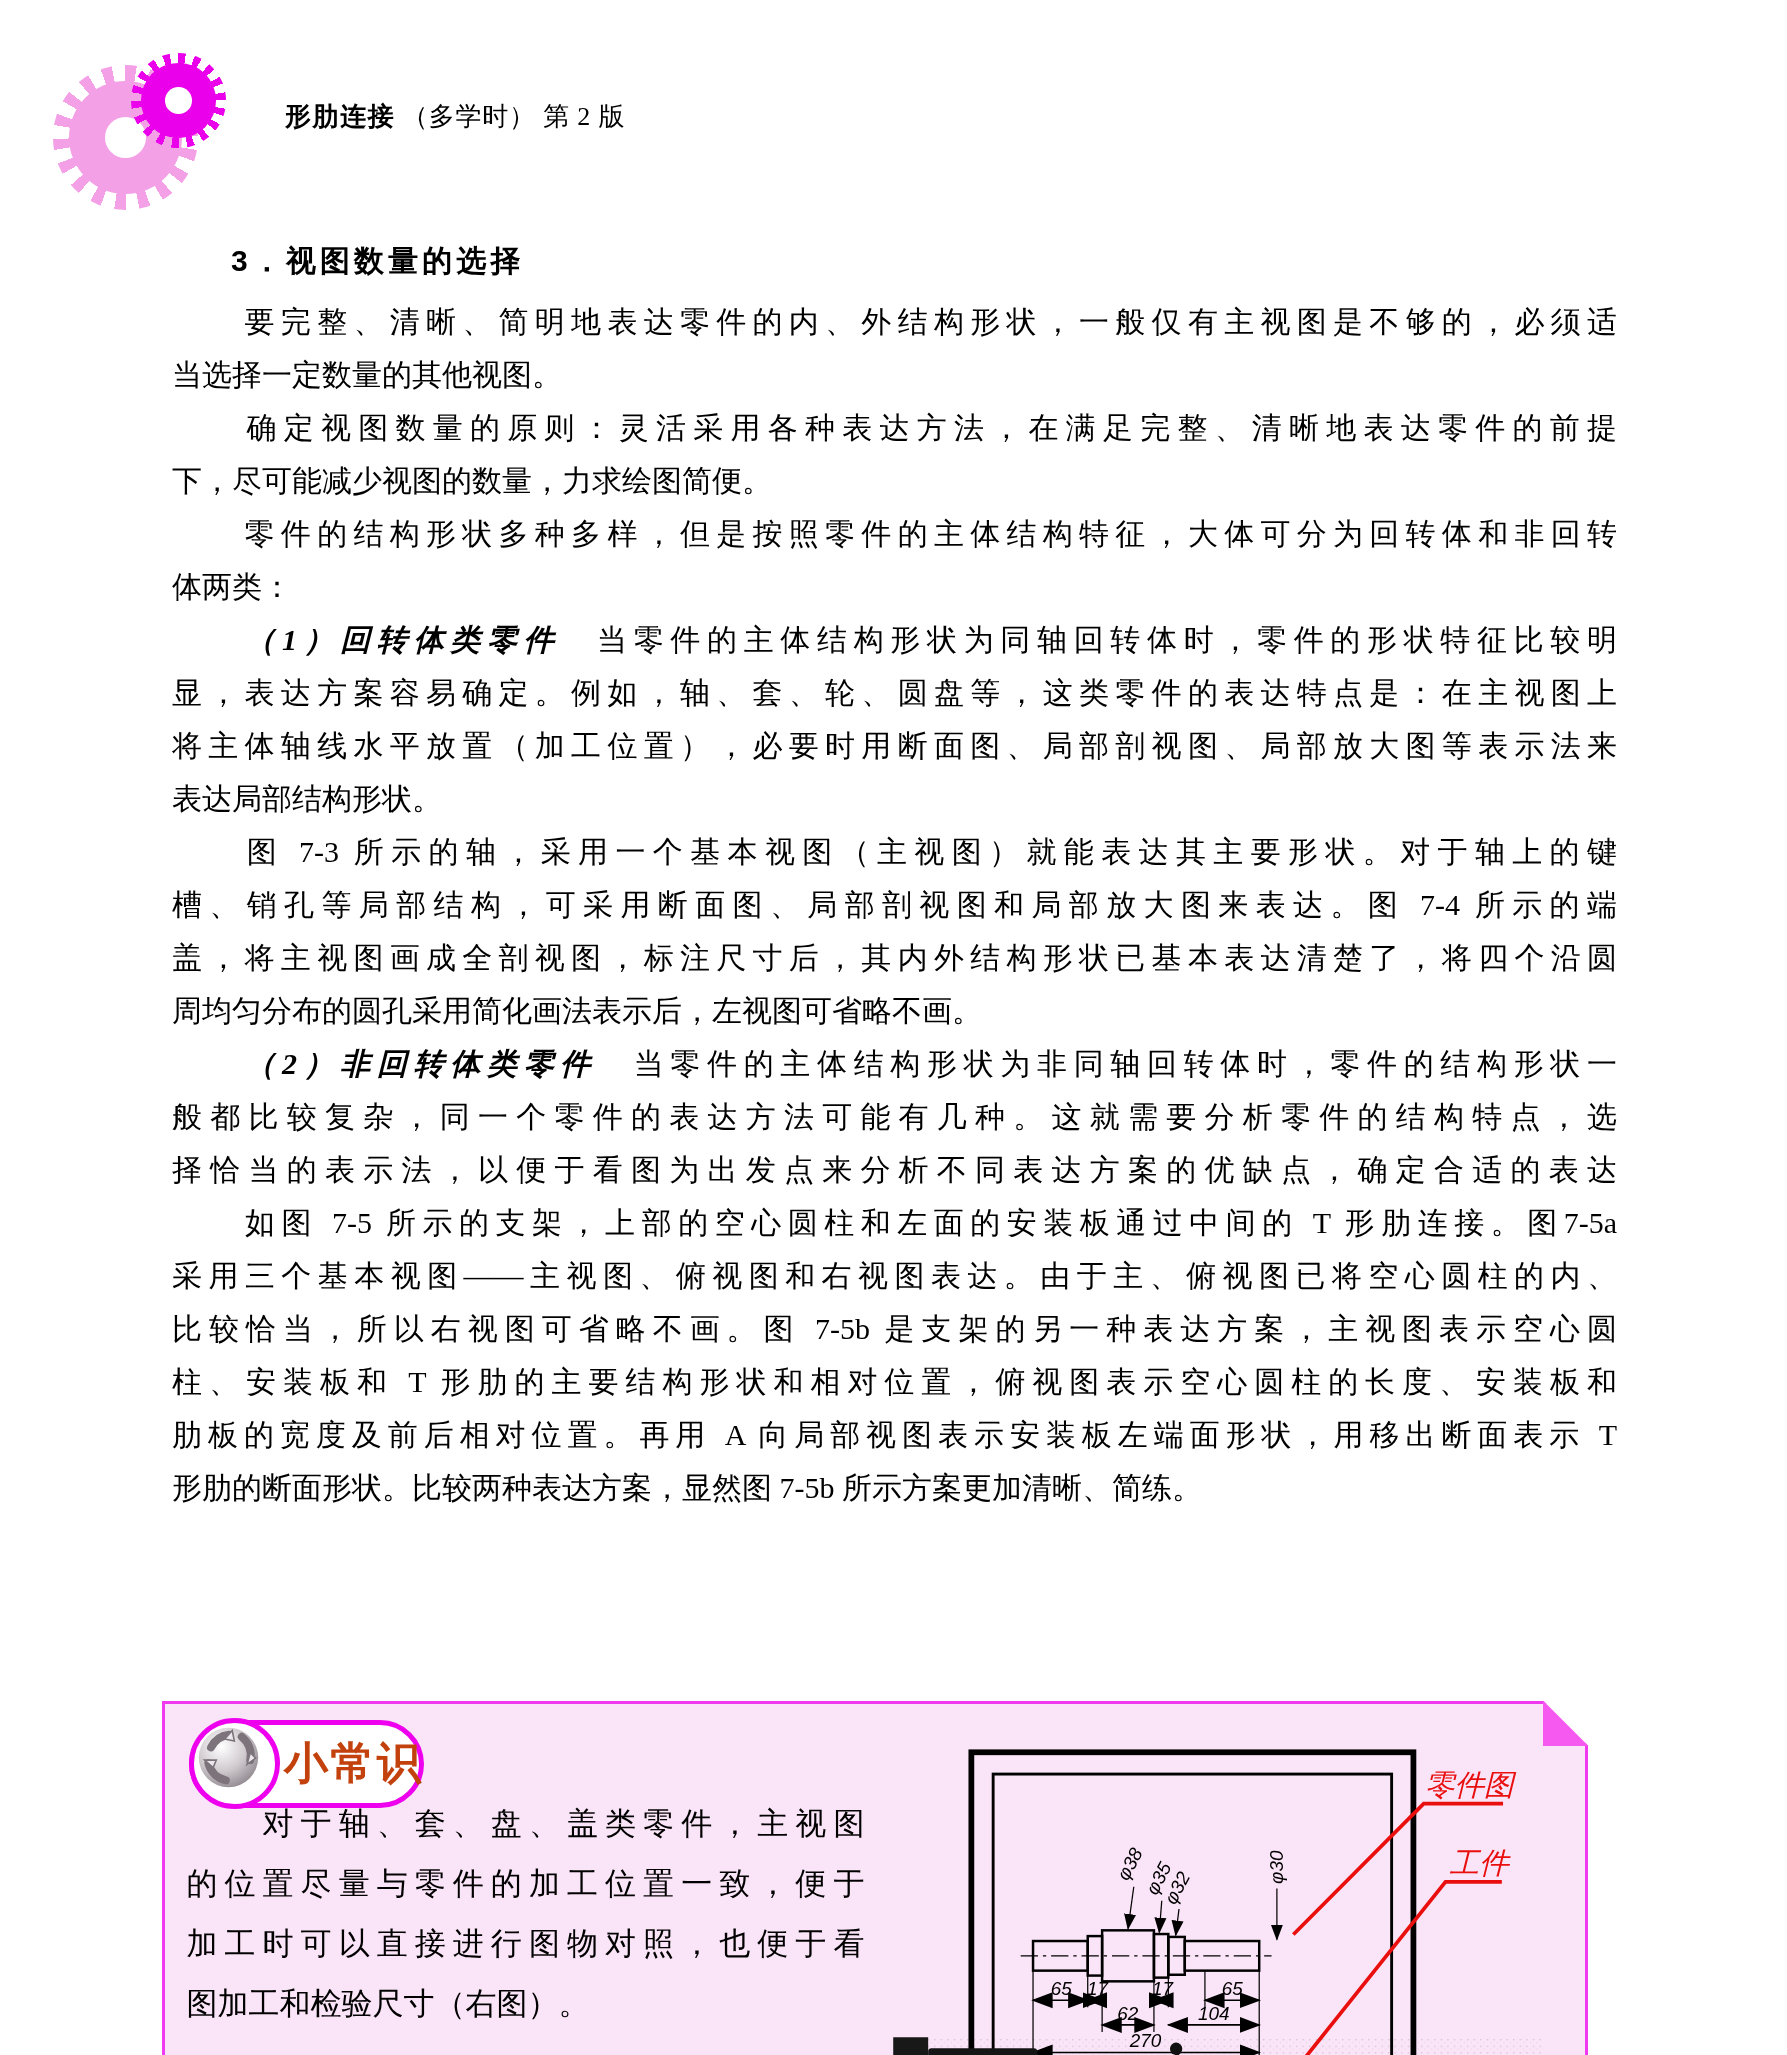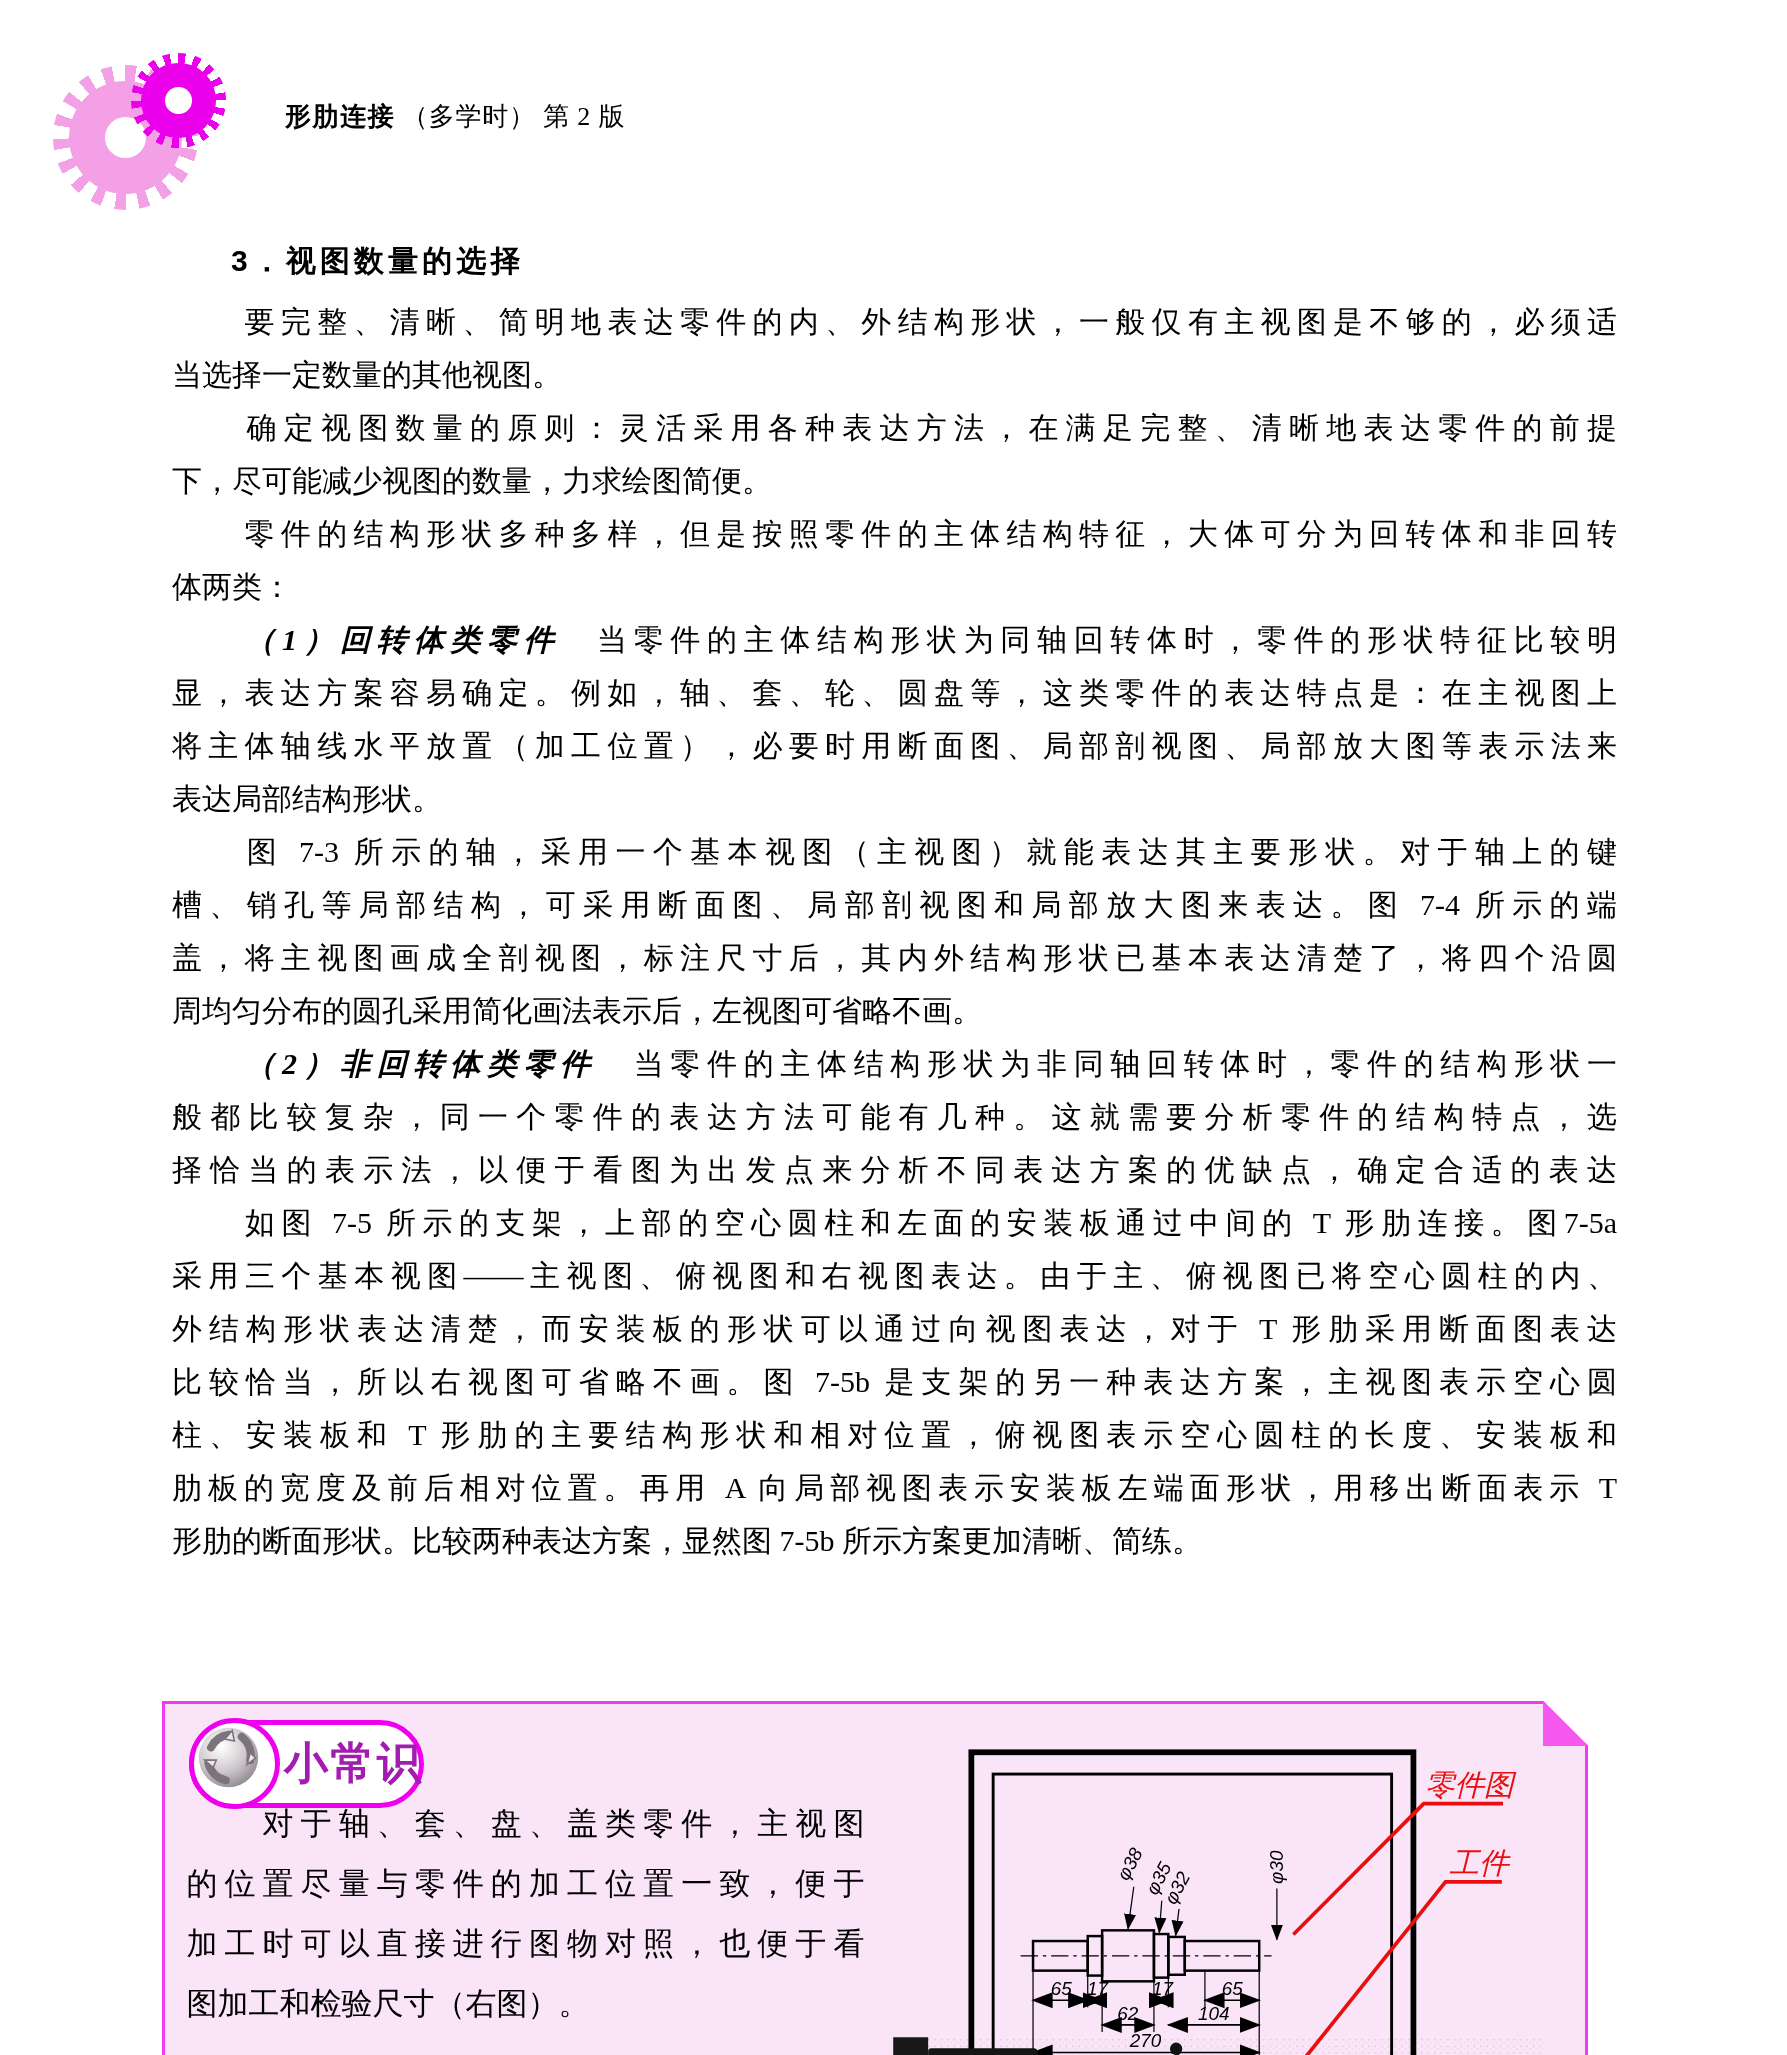--- a/index.html
+++ b/index.html
@@ -47,21 +47,21 @@
     position:absolute;left:24px;top:15.6px;width:225px;height:78px;background:#fff;
     border:5px solid #ee00ee;border-radius:45px;
   }
   #tip-badge .icon-circle{
     position:absolute;left:-5px;top:-6.6px;width:81px;height:81px;border-radius:50%;
     background:#fff;border:5.8px solid #ee00ee;overflow:hidden;
   }
   #tip-badge .blabel{
     position:absolute;left:90px;top:0;right:8.2px;height:56px;line-height:76px;
     font-family:"Liberation Sans",sans-serif;font-weight:bold;font-size:44px;
-    letter-spacing:2.5px;text-align:right;color:#a21caf;white-space:nowrap;
+    letter-spacing:2.5px;text-align:right;color:#c2410c;white-space:nowrap;
   }
   #tip-text{position:absolute;left:21.4px;top:90px;width:678px;}
   .tline{
     height:60px;line-height:60px;font-size:31px;
     text-align:justify;text-align-last:justify;white-space:nowrap;
   }
   .tline.short{text-align-last:left;}
   
   #figure-svg{position:absolute;left:722px;top:38px;width:663px;height:586px;}
 </style>
@@ -98,21 +98,20 @@
   <div class="bline short"><span class="lead"></span><span>表达局部结构形状。</span></div>
   <div class="bline"><span class="lead"></span><span>　　图 7-3 所示的轴，采用一个基本视图（主视图）就能表达其主要形状。对于轴上的键</span></div>
   <div class="bline"><span class="lead"></span><span>槽、销孔等局部结构，可采用断面图、局部剖视图和局部放大图来表达。图 7-4 所示的端</span></div>
   <div class="bline"><span class="lead"></span><span>盖，将主视图画成全剖视图，标注尺寸后，其内外结构形状已基本表达清楚了，将四个沿圆</span></div>
   <div class="bline short"><span class="lead"></span><span>周均匀分布的圆孔采用简化画法表示后，左视图可省略不画。</span></div>
   <div class="bline"><span class="lead">　　（2）非回转体类零件</span><span>　当零件的主体结构形状为非同轴回转体时，零件的结构形状一</span></div>
   <div class="bline"><span class="lead"></span><span>般都比较复杂，同一个零件的表达方法可能有几种。这就需要分析零件的结构特点，选</span></div>
   <div class="bline"><span class="lead"></span><span>择恰当的表示法，以便于看图为出发点来分析不同表达方案的优缺点，确定合适的表达</span></div>
   <div class="bline"><span class="lead"></span><span>　　如图 7-5 所示的支架，上部的空心圆柱和左面的安装板通过中间的 T 形肋连接。图7-5a</span></div>
   <div class="bline"><span class="lead"></span><span>采用三个基本视图——主视图、俯视图和右视图表达。由于主、俯视图已将空心圆柱的内、</span></div>
-  <div class="bline"><span class="lead"></span><span>外结构形状表达清楚，而安装板的形状可以通过向视图表达，对于 T 形肋采用断面图表达</span></div>
   <div class="bline"><span class="lead"></span><span>比较恰当，所以右视图可省略不画。图 7-5b 是支架的另一种表达方案，主视图表示空心圆</span></div>
   <div class="bline"><span class="lead"></span><span>柱、安装板和 T 形肋的主要结构形状和相对位置，俯视图表示空心圆柱的长度、安装板和</span></div>
   <div class="bline"><span class="lead"></span><span>肋板的宽度及前后相对位置。再用 A 向局部视图表示安装板左端面形状，用移出断面表示 T</span></div>
   <div class="bline short"><span class="lead"></span><span>形肋的断面形状。比较两种表达方案，显然图 7-5b 所示方案更加清晰、简练。</span></div>
 </div>
 
 <div id="tip-box">
   <div id="fold-white"></div>
   <div id="fold-ear"></div>
 

